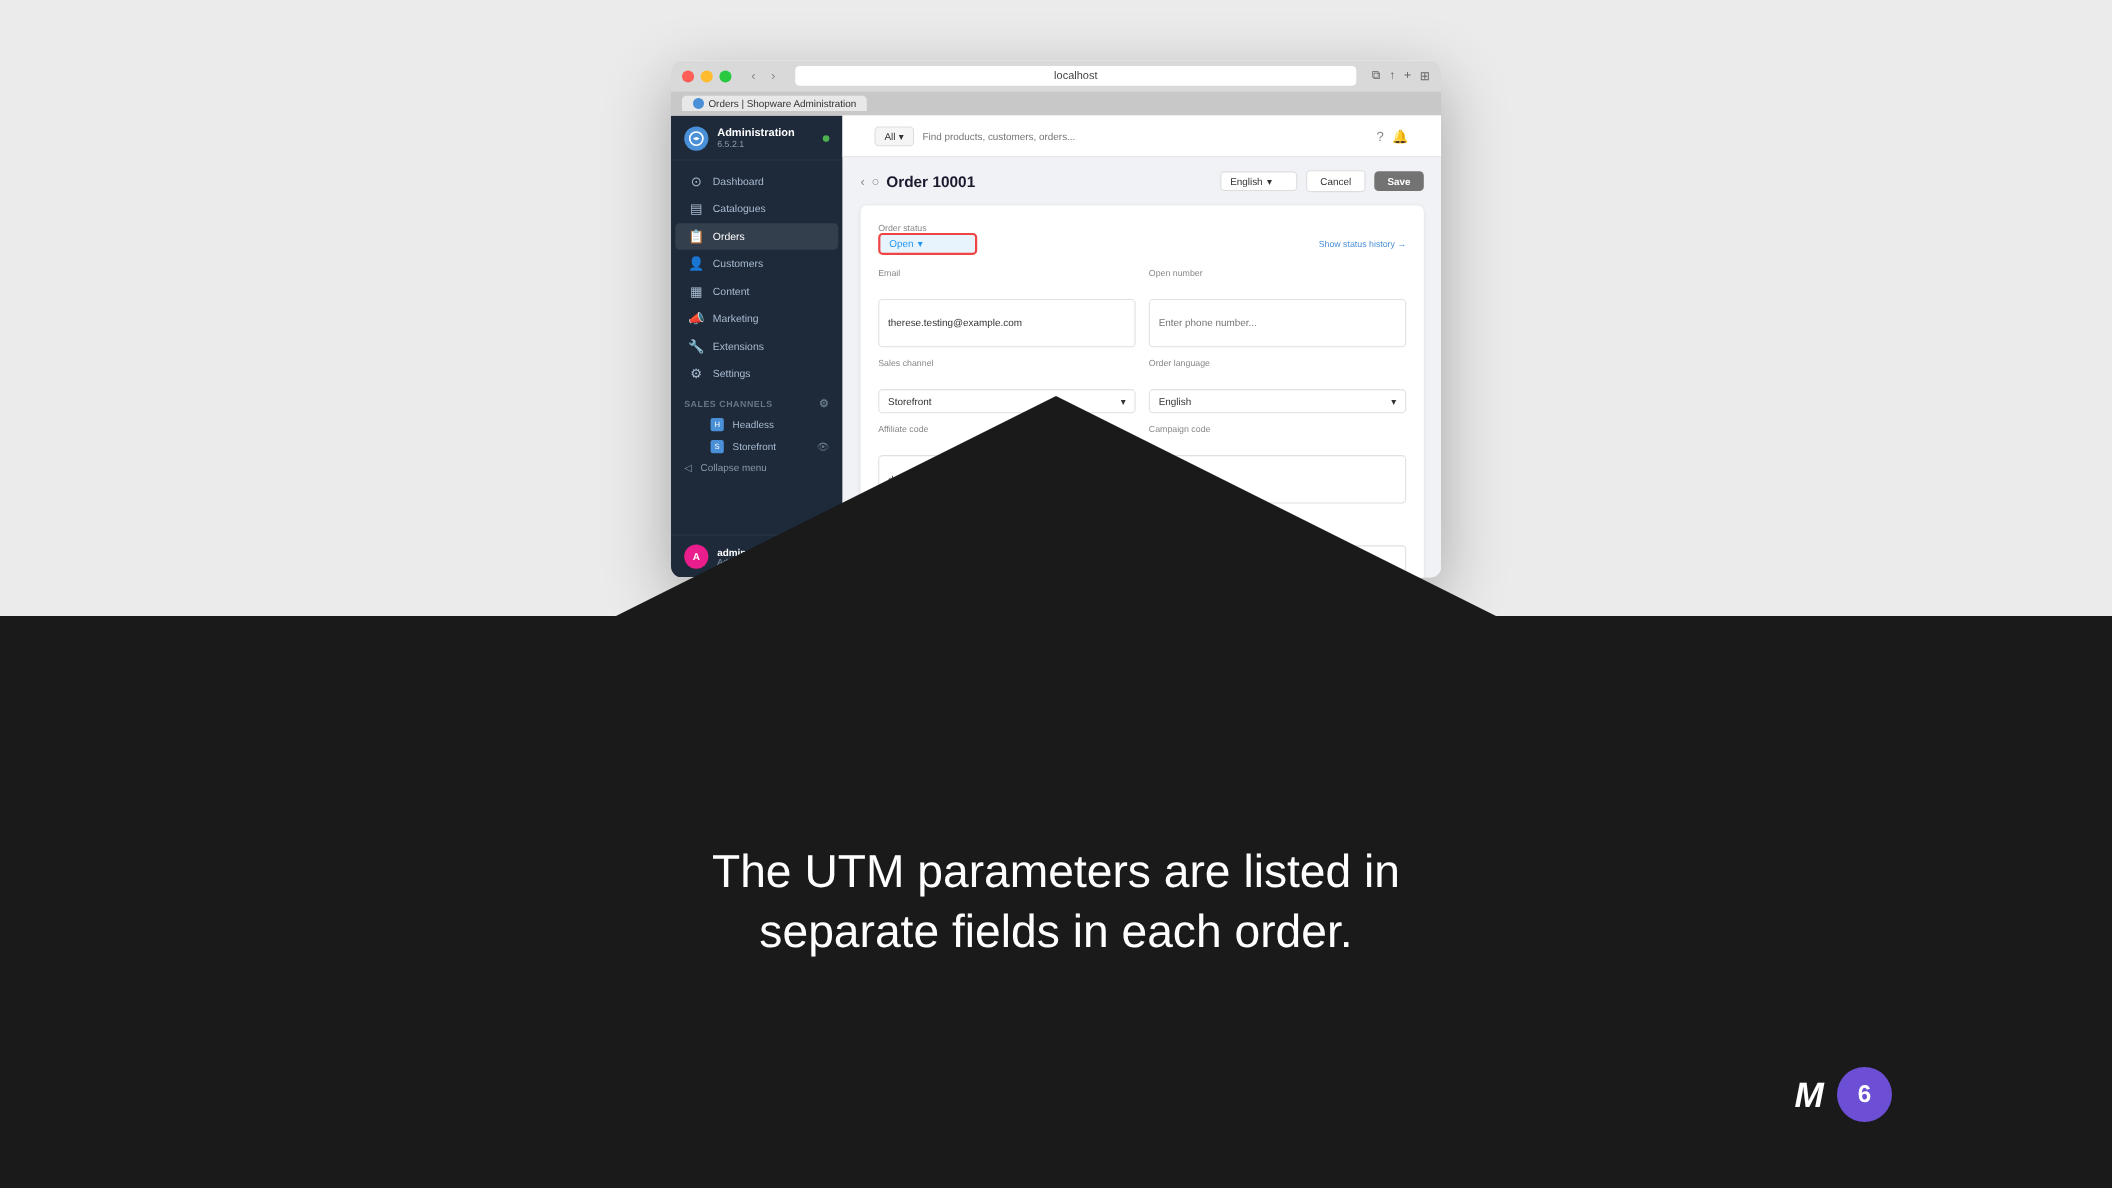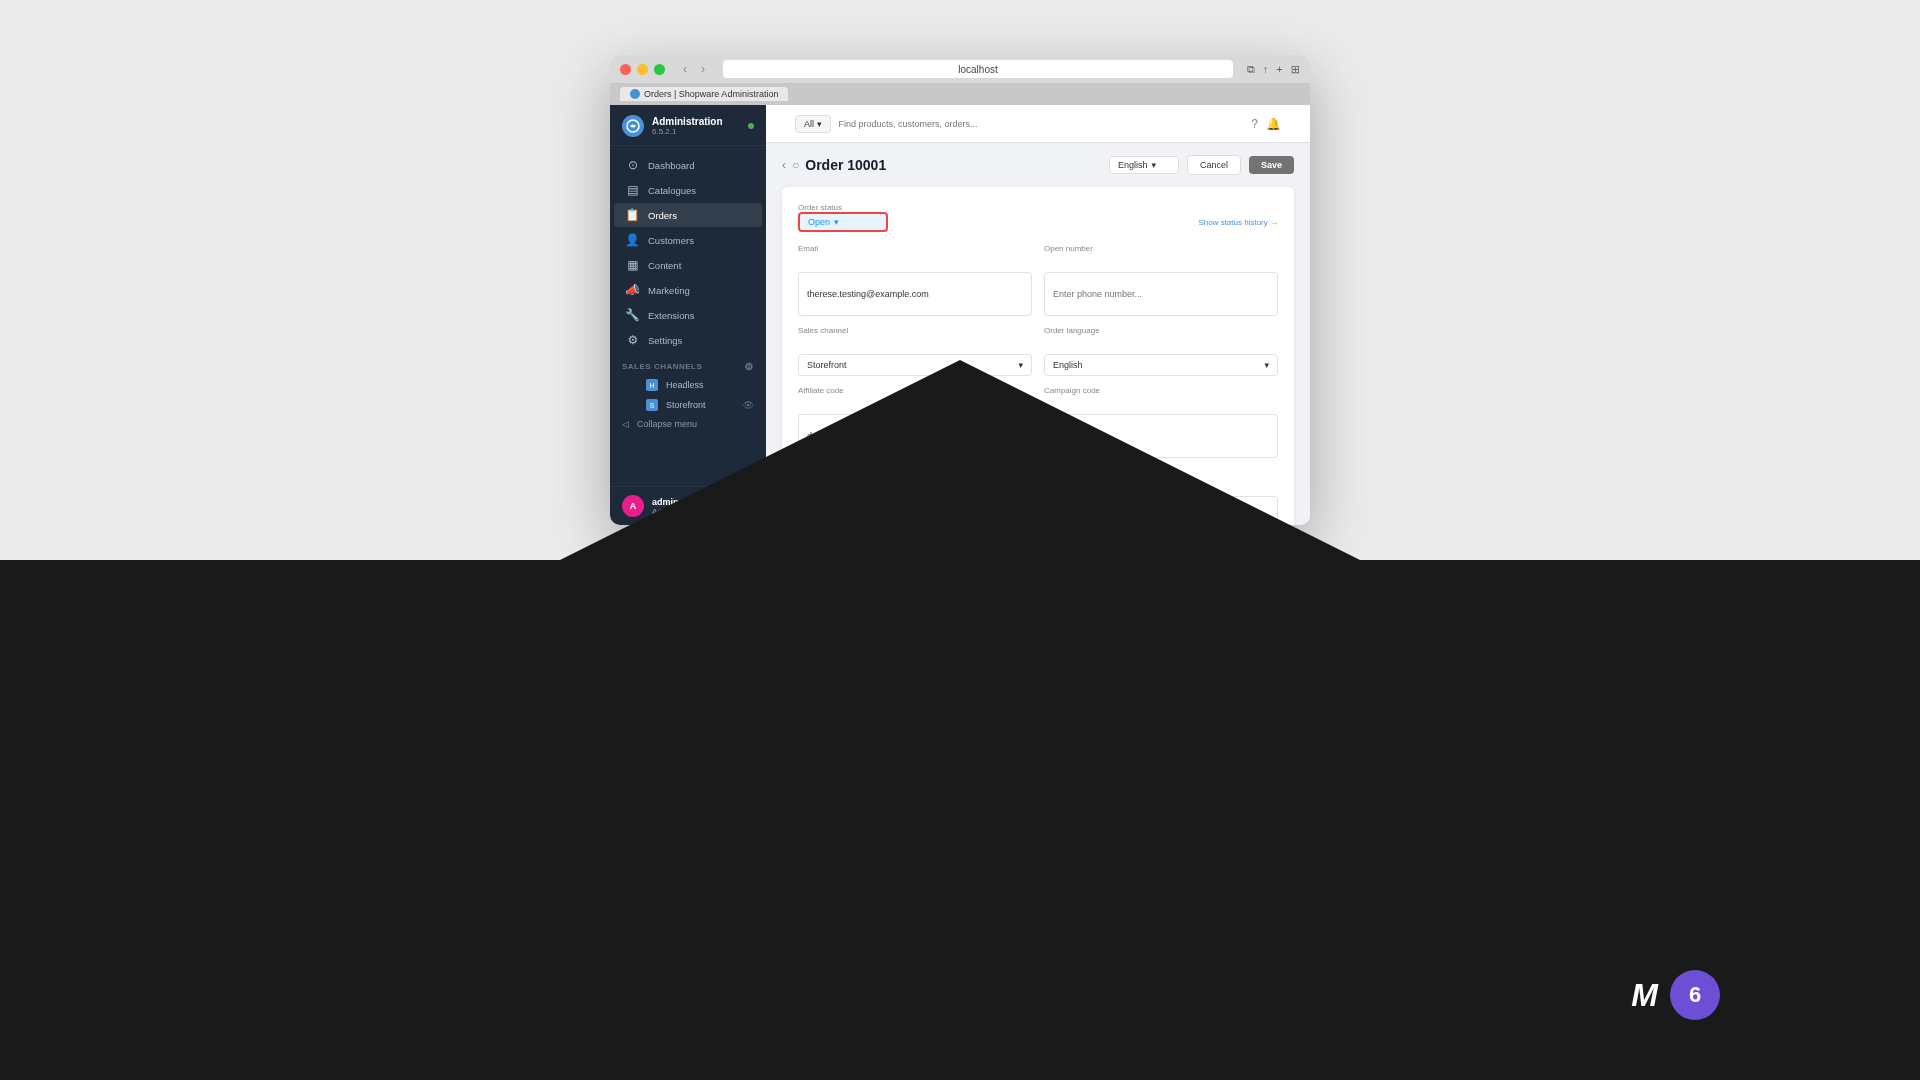--- a/index.html
+++ b/index.html
@@ -819,20 +819,26 @@
           </div>
         </div>
       </div>
     </div>
   </div>
 
   <div class="triangle-overlay"></div>
 </div>
 
 <div class="bg-dark">
+  <div class="dark-content">
+    <p class="utm-text">
+      <span>The UTM parameters are listed in</span><br>
+      <span>separate fields in each order.</span>
+    </p>
+  </div>
 
   <div class="bottom-branding">
     <span class="brand-m">M</span>
     <div class="brand-badge">
       <span>6</span>
     </div>
   </div>
 </div>
 
 </body></html>

